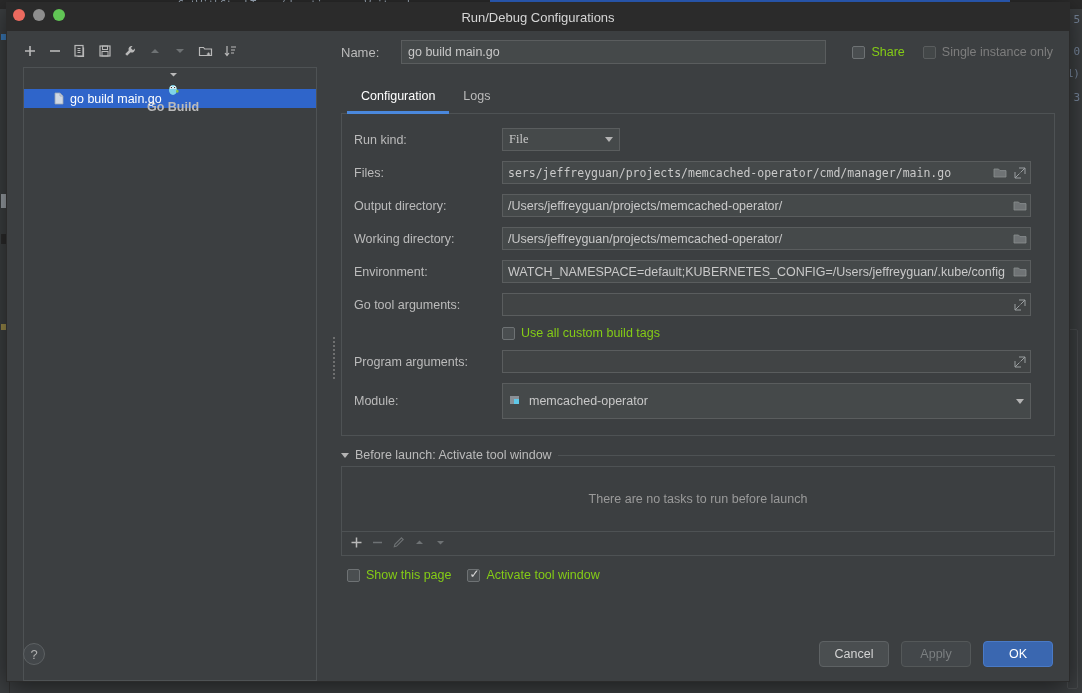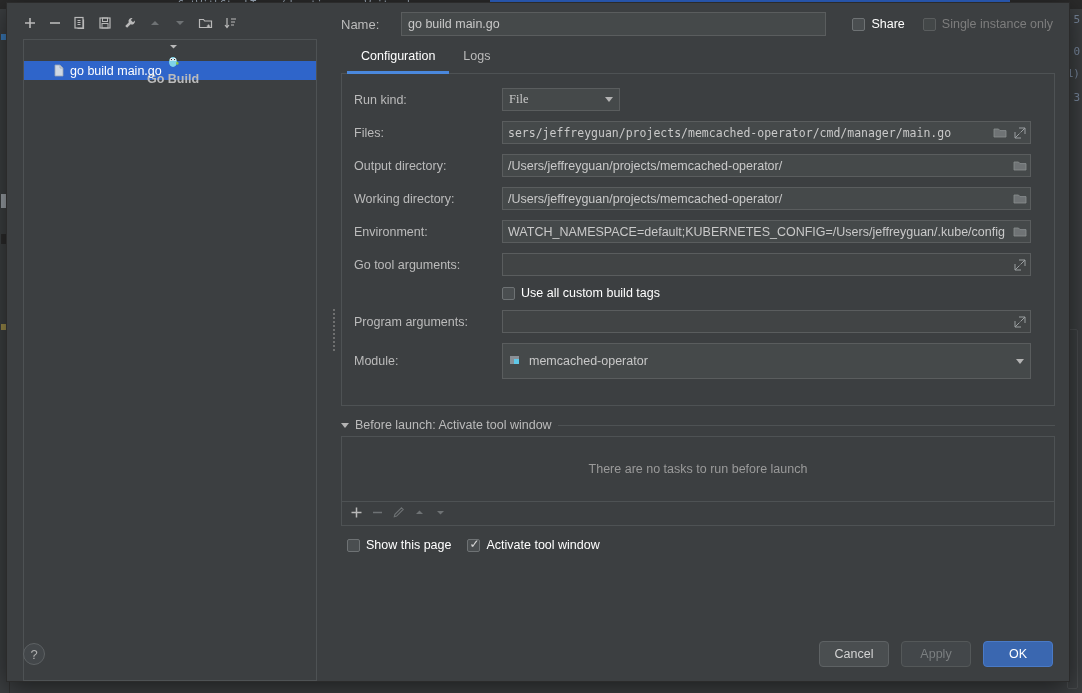--- a/index.html
+++ b/index.html
@@ -123,53 +123,53 @@
   }
   .name-row { display: flex; align-items: center; height: 30px; gap: 8px; }
   .name-label { color: #bbbbbb; font-size: 13px; width: 52px; }
   .txt {
     background: #45494a; border: 1px solid #5a5d5e; color: #c8c8c8;
     height: 24px; font-size: 12.5px; padding: 0 6px;
     font-family: "Liberation Sans", sans-serif;
     outline: none;
   }
   .name-input { flex: 1; max-width: 425px; }
-  .chk-wrap { display: flex; align-items: center; gap: 6px; color: #ffffff; font-size: 12.5px; }
+  .chk-wrap { display: flex; align-items: center; gap: 6px; color: #84cc16; font-size: 12.5px; }
   .chk-wrap.dim { color: #7d7d7d; }
   .cbox {
     width: 13px; height: 13px; border: 1px solid #6e7274; background: #4a4e50;
     border-radius: 2px; position: relative; flex: 0 0 13px;
   }
   .cbox.dimmed { border-color: #5a5d5e; background: #434748; }
   .cbox.checked::after {
     content: "✓"; position: absolute; left: 1px; top: -3px;
     color: #d8d8d8; font-size: 12px; line-height: 15px;
   }
   .share-group { display: flex; gap: 18px; margin-left: auto; padding-right: 2px; }
 
   
-  .tabs { display: flex; gap: 0; margin-top: 8px; padding-left: 6px; height: 26px; }
+  .tabs { display: flex; gap: 0; margin-top: 20px; padding-left: 6px; height: 26px; }
   .tab {
     padding: 2px 14px 5px 14px; color: #bbbbbb; font-size: 12.5px;
     position: relative;
   }
   .tab.active { color: #ffffff; }
   .tab.active::after {
     content: ""; position: absolute; left: 0; right: 0; bottom: -1px;
     height: 3px; background: #4a88dd;
   }
 
   .panel {
     border: 1px solid #4e5254;
     background: #3c3f41;
     padding: 14px 23px 14px 12px;
     flex: 0 0 auto;
   }
   .form-row { display: flex; align-items: center; margin-bottom: 10px; }
-  .form-row:last-child { margin-bottom: 12px; }
+  .form-row:last-child { margin-bottom: 2px; }
   .flabel { width: 148px; flex: 0 0 148px; color: #bbbbbb; font-size: 12.5px; }
   .fctrl { flex: 1; display: flex; align-items: center; min-width: 0; }
 
   .combo {
     background: #45494a; border: 1px solid #5a5d5e; color: #c8c8c8;
     height: 23px; font-size: 12.5px; display: flex; align-items: center;
     padding: 0 6px; position: relative;
   }
   .combo .caret {
     margin-left: auto; width: 0; height: 0;
@@ -256,20 +256,28 @@
     <div class="ide-right-text" style="top:4px;">5</div>
     <div class="ide-right-text" style="top:36px;">0</div>
     <div class="ide-right-text" style="top:58px;">1)</div>
     <div class="ide-right-text" style="top:82px;">3</div>
     <div class="ide-scroll-col"></div>
   </div>
 </div>
 
 <div class="dialog">
 
+  <div class="titlebar">
+    <div class="traffic">
+      <div class="tl red"></div>
+      <div class="tl yellow"></div>
+      <div class="tl green"></div>
+    </div>
+    <div class="title-text">Run/Debug Configurations</div>
+  </div>
 
   <div class="dialog-body">
 
     <div class="left-pane">
 
       <div class="left-toolbar">
         <div class="tb-btn">
           <svg width="14" height="14" viewBox="0 0 14 14">
               <path d="M7 2v10M2 7h10" stroke="#b9b9b9" stroke-width="1.6" fill="none"></path>
             </svg>

